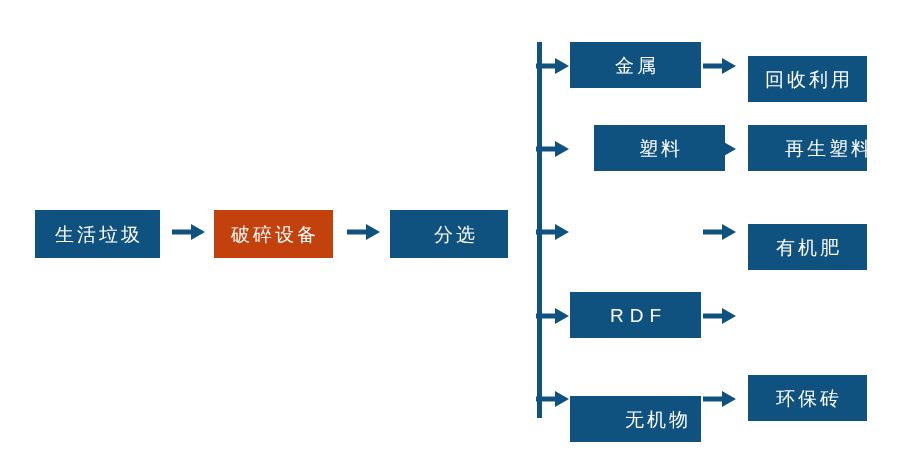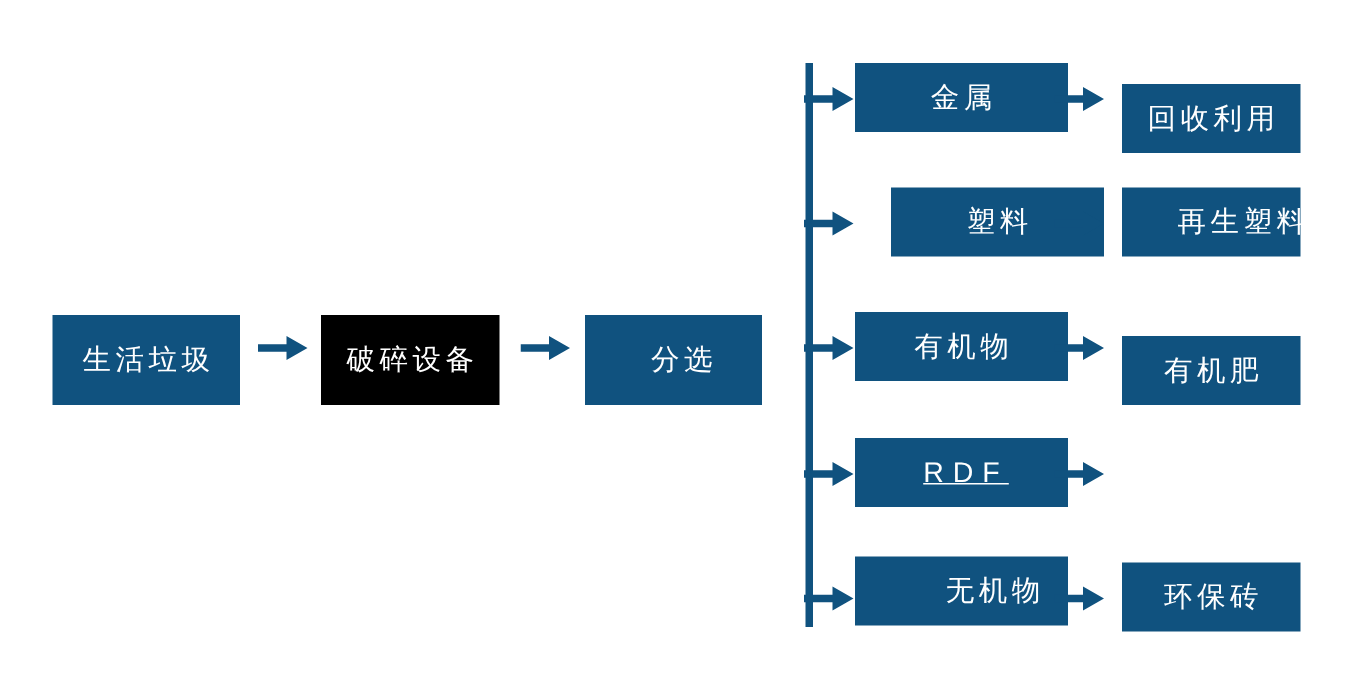--- a/index.html
+++ b/index.html
@@ -27,31 +27,31 @@
     justify-content: center;
     color: #ffffff;
     font-size: 19px;
     letter-spacing: 3px;
     text-indent: 3px;
     line-height: 1;
     white-space: nowrap;
     box-sizing: border-box;
   }
   .box.blue { background: #10527F; }
-  .box.red  { background: #000000; }
-  .box.latin { letter-spacing: 6px; text-indent: 6px; font-size: 19px; text-decoration: underline; }
+  .box.red  { background: #c2410c; }
+  .box.latin { letter-spacing: 6px; text-indent: 6px; font-size: 19px; }
 
   
-  .main-box  { top: 210px; height: 60px; }
+  .main-box  { top: 210px; height: 48px; }
   .m1 { left: 35px;  width: 125px; }
   .m2 { left: 214px; width: 119px; }
   .m3 { left: 390px; width: 118px; padding-left: 11px; }
 
   
-  .branch-mid   { left: 570px; width: 142px; height: 46px; }
+  .branch-mid   { left: 570px; width: 131px; height: 46px; }
   .branch-right { left: 748px; width: 119px; height: 46px; }
 
   
   .arrow {
     position: absolute;
     width: 34px;
     height: 22px;
   }
   .arrow svg { display: block; width: 34px; height: 22px; }
 
@@ -124,21 +124,20 @@
       <path d="M0 8.5 H19 V3 L33 11 L19 19 V13.5 H0 Z" fill="#10527F"></path>
     </svg>
   </div>
   <div class="box blue branch-right" style="top:125px;padding-left:40px;">再生塑料</div>
 
   <div class="arrow a-branch" style="top:221px;">
     <svg viewBox="0 0 34 22" xmlns="http://www.w3.org/2000/svg">
       <path d="M0 8.5 H19 V3 L33 11 L19 19 V13.5 H0 Z" fill="#10527F"></path>
     </svg>
   </div>
-  <div class="box blue branch-mid" style="top:208px;">有机物</div>
   <div class="arrow a-link" style="top:221px;">
     <svg viewBox="0 0 34 22" xmlns="http://www.w3.org/2000/svg">
       <path d="M0 8.5 H19 V3 L33 11 L19 19 V13.5 H0 Z" fill="#10527F"></path>
     </svg>
   </div>
   <div class="box blue branch-right" style="top:208px;margin-top:16px;">有机肥</div>
 
   <div class="arrow a-branch" style="top:305px;">
     <svg viewBox="0 0 34 22" xmlns="http://www.w3.org/2000/svg">
       <path d="M0 8.5 H19 V3 L33 11 L19 19 V13.5 H0 Z" fill="#10527F"></path>
@@ -149,21 +148,21 @@
     <svg viewBox="0 0 34 22" xmlns="http://www.w3.org/2000/svg">
       <path d="M0 8.5 H19 V3 L33 11 L19 19 V13.5 H0 Z" fill="#10527F"></path>
     </svg>
   </div>
 
   <div class="arrow a-branch" style="top:388px;">
     <svg viewBox="0 0 34 22" xmlns="http://www.w3.org/2000/svg">
       <path d="M0 8.5 H19 V3 L33 11 L19 19 V13.5 H0 Z" fill="#10527F"></path>
     </svg>
   </div>
-  <div class="box blue branch-mid" style="top:371px;padding-left:42px;">无机物</div>
+  <div class="box blue branch-mid" style="top:396px;padding-left:42px;">无机物</div>
   <div class="arrow a-link" style="top:388px;">
     <svg viewBox="0 0 34 22" xmlns="http://www.w3.org/2000/svg">
       <path d="M0 8.5 H19 V3 L33 11 L19 19 V13.5 H0 Z" fill="#10527F"></path>
     </svg>
   </div>
   <div class="box blue branch-right" style="top:375px;">环保砖</div>
 
 </div>
 
 </body></html>

